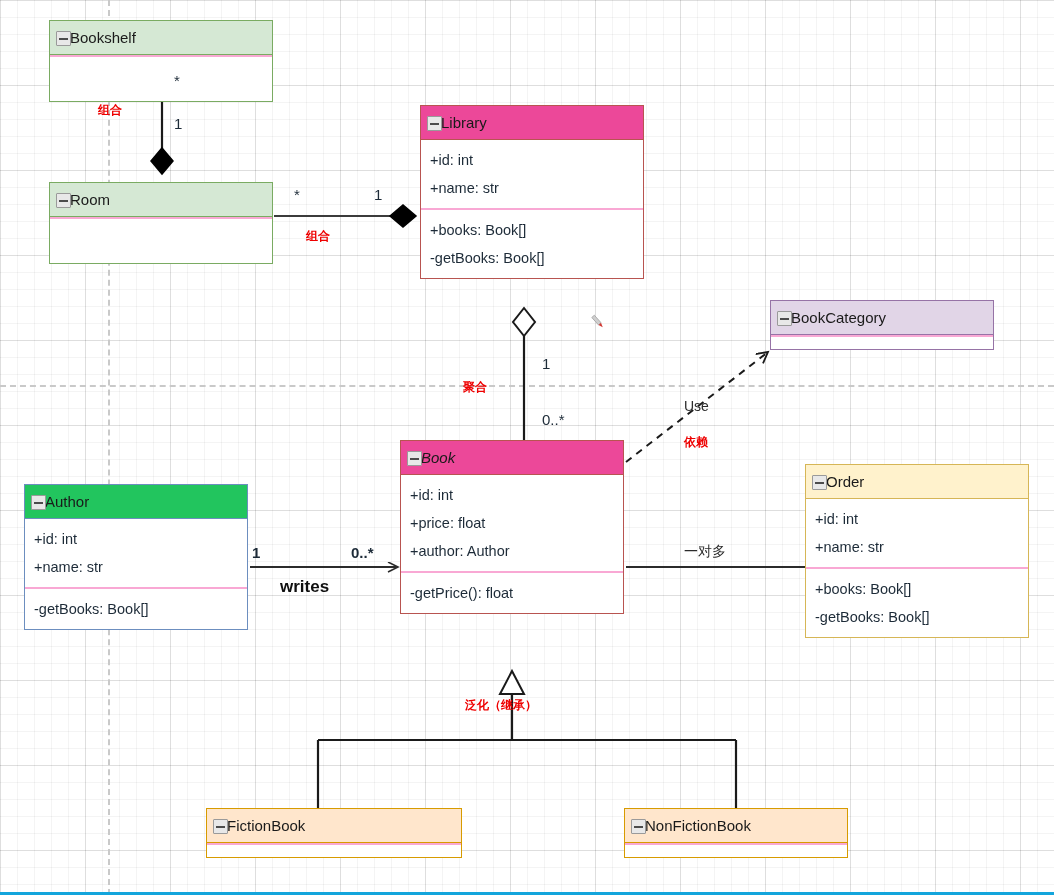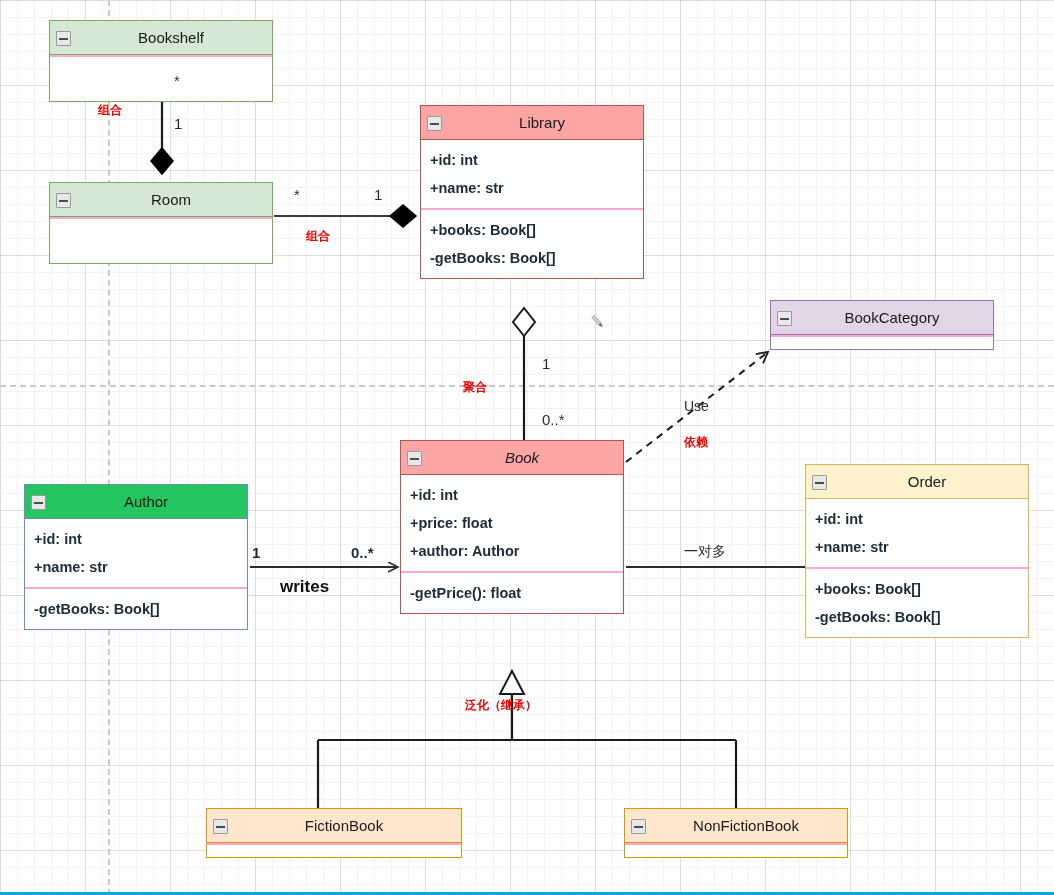--- a/index.html
+++ b/index.html
@@ -60,21 +60,20 @@
     position: absolute;
     box-sizing: border-box;
     border: 1px solid #888;
     background: #ffffff;
   }
   .uml .hdr {
     position: relative;
     box-sizing: border-box;
     height: 34px;
     line-height: 34px;
-    text-align: center;
     font-size: 15px;
     color: #1a1a1a;
     border-bottom: 1px solid #888;
     padding-left: 20px;
   }
   .uml .hdr.abstract { font-style: italic; }
   .uml .collapse {
     position: absolute;
     left: 6px;
     top: 50%;
@@ -91,21 +90,20 @@
     position: absolute;
     left: 2px;
     top: 6px;
     width: 9px;
     height: 2px;
     background: #4c4c4c;
   }
   .uml .section {
     box-sizing: border-box;
     padding: 6px 0 6px 0;
-    font-weight: bold;
   }
   .uml .section.divided {
     border-top: 2px solid #f9a8d4;
   }
   .uml .row {
     font-size: 14.5px;
     color: #1d2b38;
     padding: 6px 0 6px 9px;
     white-space: nowrap;
   }
@@ -113,21 +111,21 @@
     height: 46px;
   }
   .uml .thin-band {
     height: 12px;
   }
 
   
   .th-green  { border-color:#7aab62; }
   .th-green  .hdr { background:#d5e8d4; border-bottom-color:#7aab62; }
   .th-red    { border-color:#b85450; }
-  .th-red    .hdr { background:#fca5a5; border-bottom-color:#b85450; }
+  .th-red    .hdr { background:#ec4899; border-bottom-color:#b85450; }
   .th-blue   { border-color:#6c8ebf; }
   .th-blue   .hdr { background:#22c55e; border-bottom-color:#6c8ebf; }
   .th-yellow { border-color:#d6b656; }
   .th-yellow .hdr { background:#fff2cc; border-bottom-color:#d6b656; }
   .th-orange { border-color:#d79b00; }
   .th-orange .hdr { background:#ffe6cc; border-bottom-color:#d79b00; }
   .th-purple { border-color:#9673a6; }
   .th-purple .hdr { background:#e1d5e7; border-bottom-color:#9673a6; }
 
   

